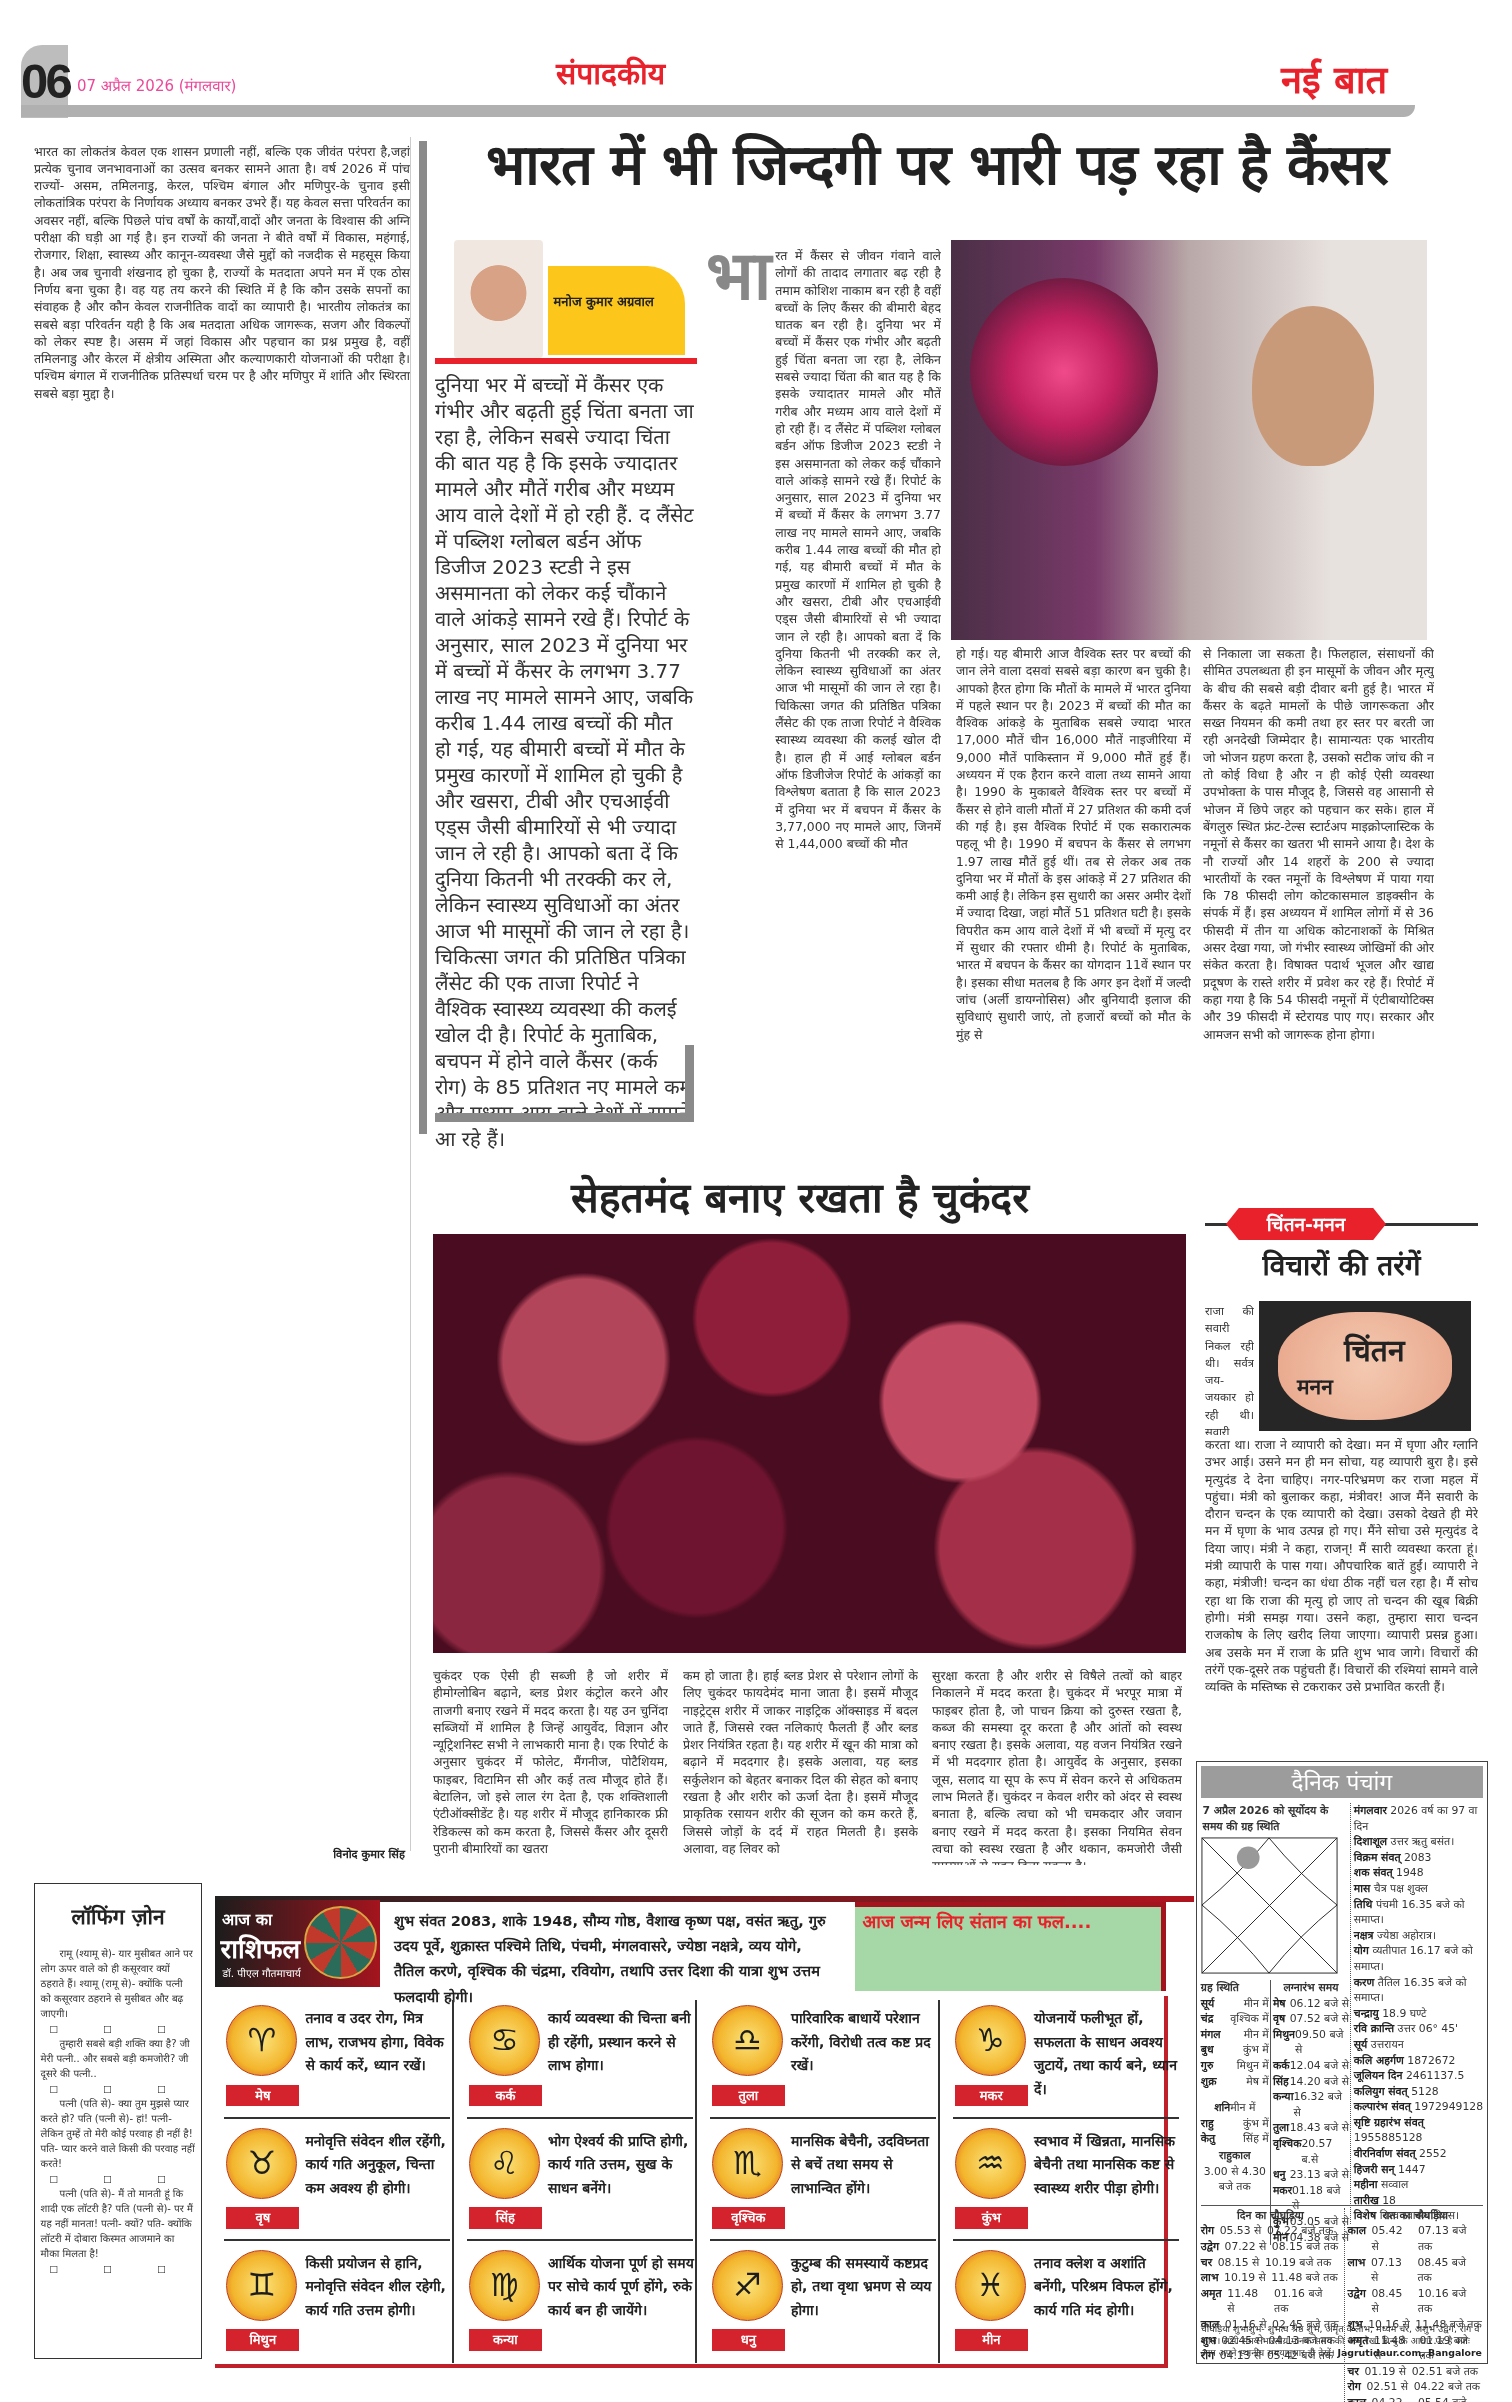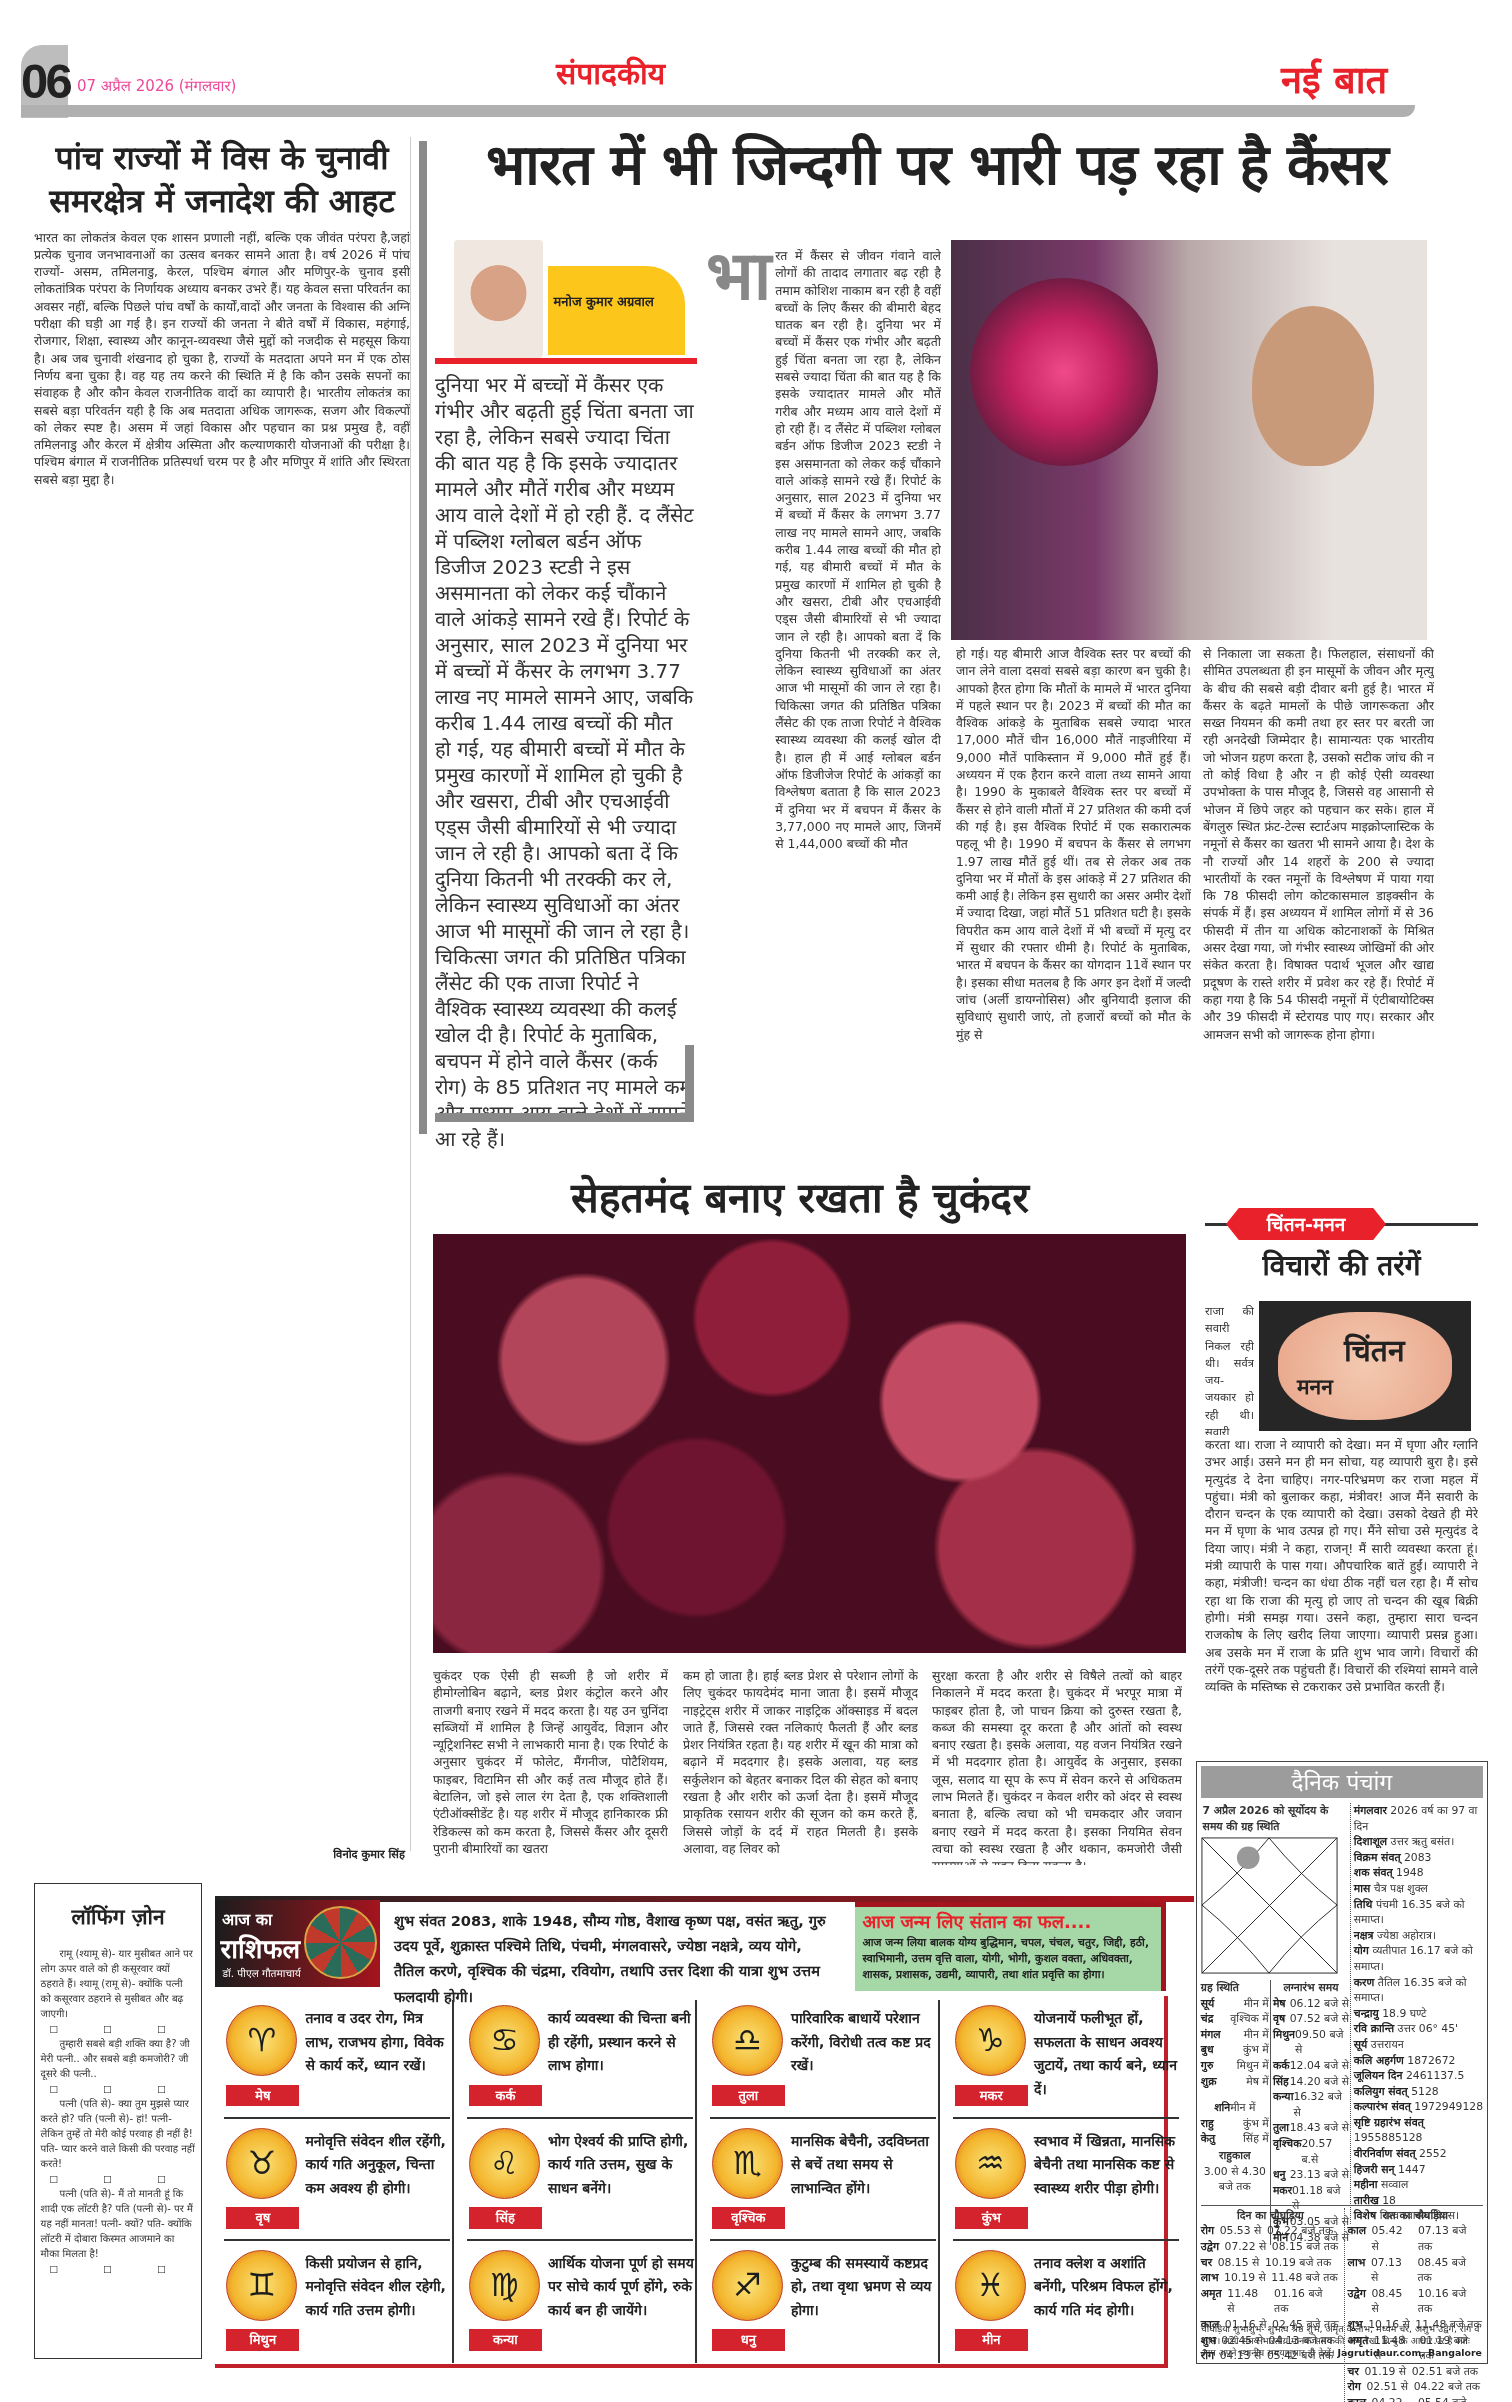--- a/index.html
+++ b/index.html
@@ -72,21 +72,20 @@
 </head>
 <body>
 
 <div class="pg-no">06</div>
 <div class="date">07 अप्रैल 2026 (मंगलवार)</div>
 <div class="section-title">संपादकीय</div>
 <div class="brand">नई बात</div>
 <div class="hd-bar"></div>
 
 <div class="left-col">
-  <h2 class="left-h">पांच राज्यों में विस के चुनावी समरक्षेत्र में जनादेश की आहट</h2>
   <p class="body-txt" style="margin-top:5.6px;height:1601px;overflow:hidden">भारत का लोकतंत्र केवल एक शासन प्रणाली नहीं, बल्कि एक जीवंत परंपरा है,जहां प्रत्येक चुनाव जनभावनाओं का उत्सव बनकर सामने आता है। वर्ष 2026 में पांच राज्यों- असम, तमिलनाडु, केरल, पश्चिम बंगाल और मणिपुर-के चुनाव इसी लोकतांत्रिक परंपरा के निर्णायक अध्याय बनकर उभरे हैं। यह केवल सत्ता परिवर्तन का अवसर नहीं, बल्कि पिछले पांच वर्षों के कार्यों,वादों और जनता के विश्वास की अग्नि परीक्षा की घड़ी आ गई है। इन राज्यों की जनता ने बीते वर्षों में विकास, महंगाई, रोजगार, शिक्षा, स्वास्थ्य और कानून-व्यवस्था जैसे मुद्दों को नजदीक से महसूस किया है। अब जब चुनावी शंखनाद हो चुका है, राज्यों के मतदाता अपने मन में एक ठोस निर्णय बना चुका है। वह यह तय करने की स्थिति में है कि कौन उसके सपनों का संवाहक है और कौन केवल राजनीतिक वादों का व्यापारी है। भारतीय लोकतंत्र का सबसे बड़ा परिवर्तन यही है कि अब मतदाता अधिक जागरूक, सजग और विकल्पों को लेकर स्पष्ट है। असम में जहां विकास और पहचान का प्रश्न प्रमुख है, वहीं तमिलनाडु और केरल में क्षेत्रीय अस्मिता और कल्याणकारी योजनाओं की परीक्षा है। पश्चिम बंगाल में राजनीतिक प्रतिस्पर्धा चरम पर है और मणिपुर में शांति और स्थिरता सबसे बड़ा मुद्दा है।</p>
 </div>
 <div class="byline">विनोद कुमार सिंह</div>
 
 <div class="shadow-bar"></div>
 <h1 class="main-h">भारत में भी जिन्दगी पर भारी पड़ रहा है कैंसर</h1>
 <div class="author-box">
   <div class="author-photo"></div>
   <div class="author-name">मनोज कुमार अग्रवाल</div>
 </div>
@@ -367,21 +366,20 @@
   <div class="rashi-top-bar"></div>
   <div class="rashi-banner">
     <div class="abs" style="left:7px;top:7.5px;font-size:16px;font-weight:bold">आज का</div>
     <div class="abs" style="left:5.6px;top:30px;font-size:26px;font-weight:bold">राशिफल</div>
     <div class="abs" style="left:7.5px;top:66px;font-size:10.4px">डॉ. पीएल गौतमाचार्य</div>
     <div class="rashi-wheel"></div>
   </div>
   <div class="rashi-panchang">शुभ संवत 2083, शाके 1948, सौम्य गोष्ठ, वैशाख कृष्ण पक्ष, वसंत ऋतु, गुरु उदय पूर्वे, शुक्रास्त पश्चिमे तिथि, पंचमी, मंगलवासरे, ज्येष्ठा नक्षत्रे, व्यय योगे, तैतिल करणे, वृश्चिक की चंद्रमा, रवियोग, तथापि उत्तर दिशा की यात्रा शुभ उत्तम फलदायी होगी।</div>
   <div class="janm-box">
     <div class="janm-h">आज जन्म लिए संतान का फल....</div>
-    <div class="janm-t">आज जन्म लिया बालक योग्य बुद्धिमान, चपल, चंचल, चतुर, जिद्दी, हठी, स्वाभिमानी, उत्तम वृत्ति वाला, योगी, भोगी, कुशल वक्ता, अधिवक्ता, शासक, प्रशासक, उद्यमी, व्यापारी, तथा शांत प्रवृत्ति का होगा।</div>
   </div>
   <div class="rashi-grid" id="rashi-grid">
       <div class="rashi-cell" style="left: 9.4px; top: 5.6px;">
         <div class="zod">
           <span>♈</span>
         </div>
         <div class="rname">मेष</div>
         <div class="rtext">तनाव व उदर रोग, मित्र लाभ, राजभय होगा, विवेक से कार्य करें, ध्यान रखें।</div>
       </div>
       <div style="position: absolute; height: 1.9px; background: rgb(51, 51, 51); width: 226px; left: 9.4px; top: 121px;"></div>

